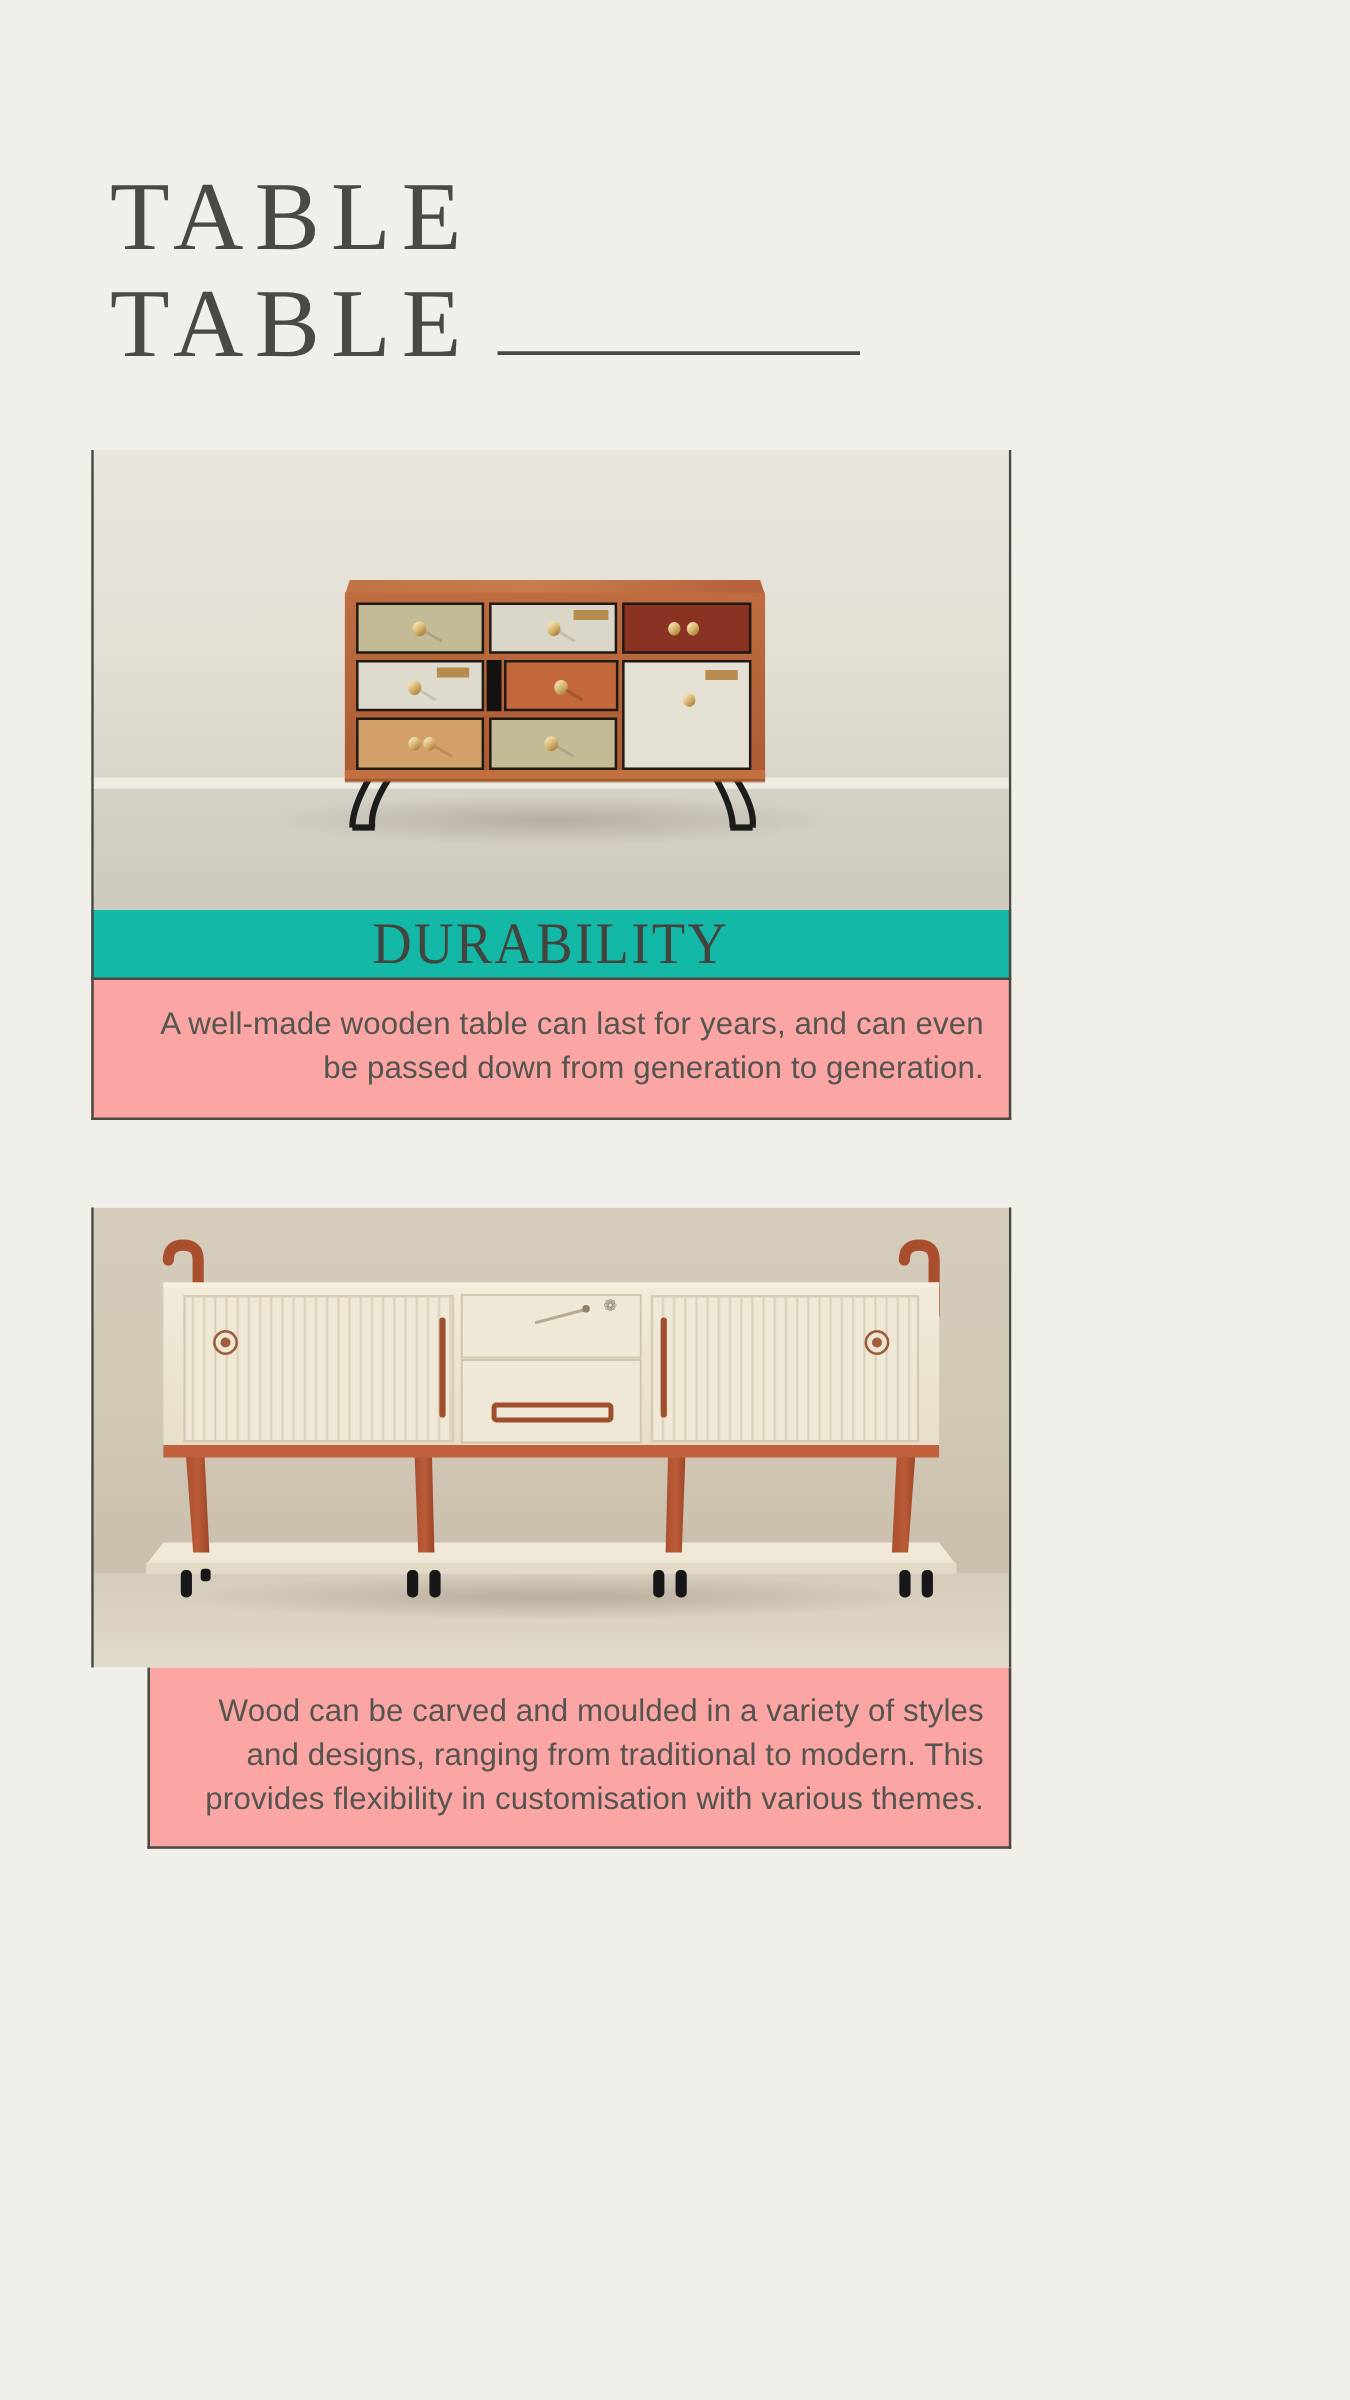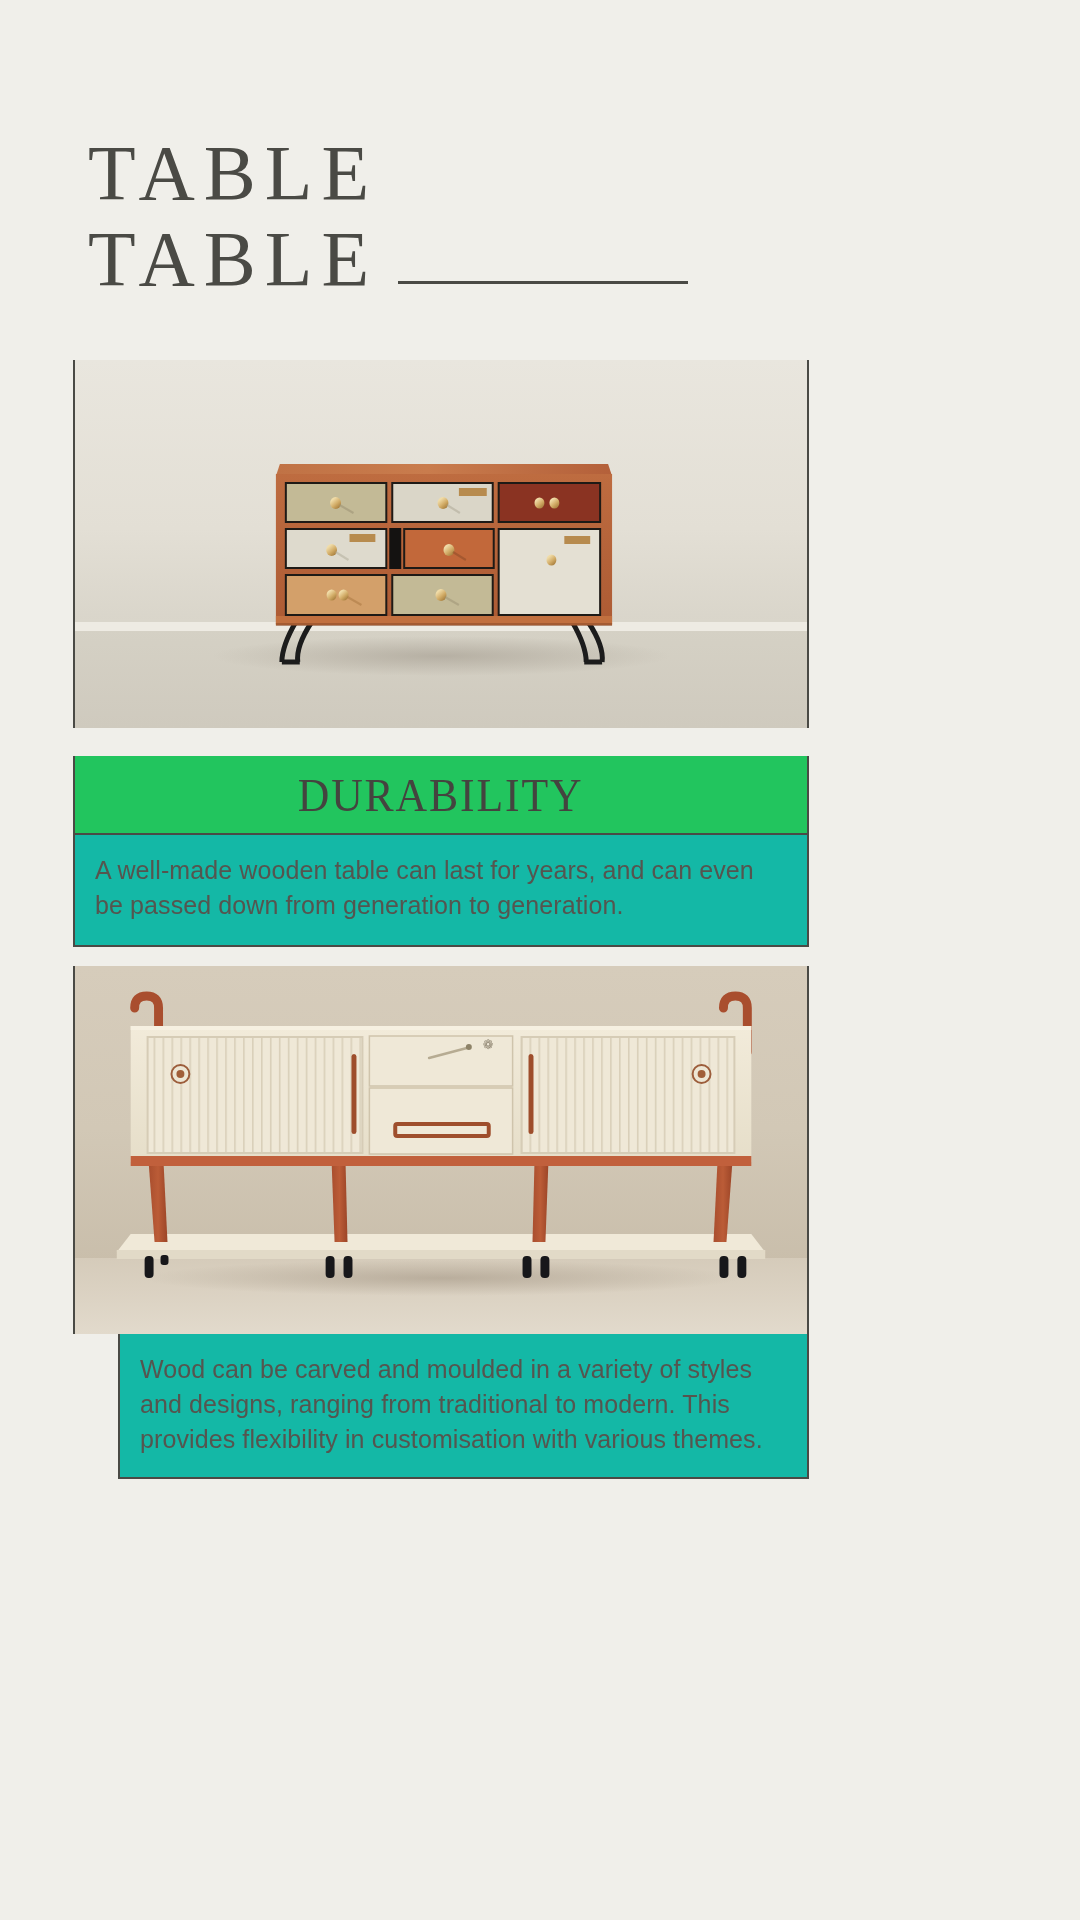--- a/index.html
+++ b/index.html
@@ -61,43 +61,43 @@
     border-right: 2px solid #4A4A45;
     box-sizing: border-box;
     overflow: hidden;
   }
   .card-photo svg { display: block; width: 100%; height: 100%; }
 
   .card-heading {
     border: 2px solid #4A4A45;
     border-top: none;
     box-sizing: border-box;
-    height: 79px;
+    height: 56px;
     display: flex;
     align-items: center;
     justify-content: center;
-    background: #22c55e;
-    margin-top: 28px;
+    background: #14b8a6;
   }
   .card-heading-text {
     font-family: "Liberation Serif", serif;
     font-size: 47px;
     line-height: 50px;
     letter-spacing: 2px;
     color: #44443F;
     transform: scaleX(0.93);
     white-space: nowrap;
   }
 
   .card-body {
     border: 2px solid #4A4A45;
     border-top: none;
     box-sizing: border-box;
-    background: #14b8a6;
+    background: #fca5a5;
     padding: 18px 20px 20px 20px;
+    text-align: right;
   }
   .card-body--one { min-height: 112px; }
   .card-body--two { min-height: 112px; margin-left: 45px; }
   .card-body-text {
     font-family: "Liberation Sans", sans-serif;
     font-size: 25px;
     line-height: 35px;
     color: #55554F;
     letter-spacing: 0.1px;
   }

